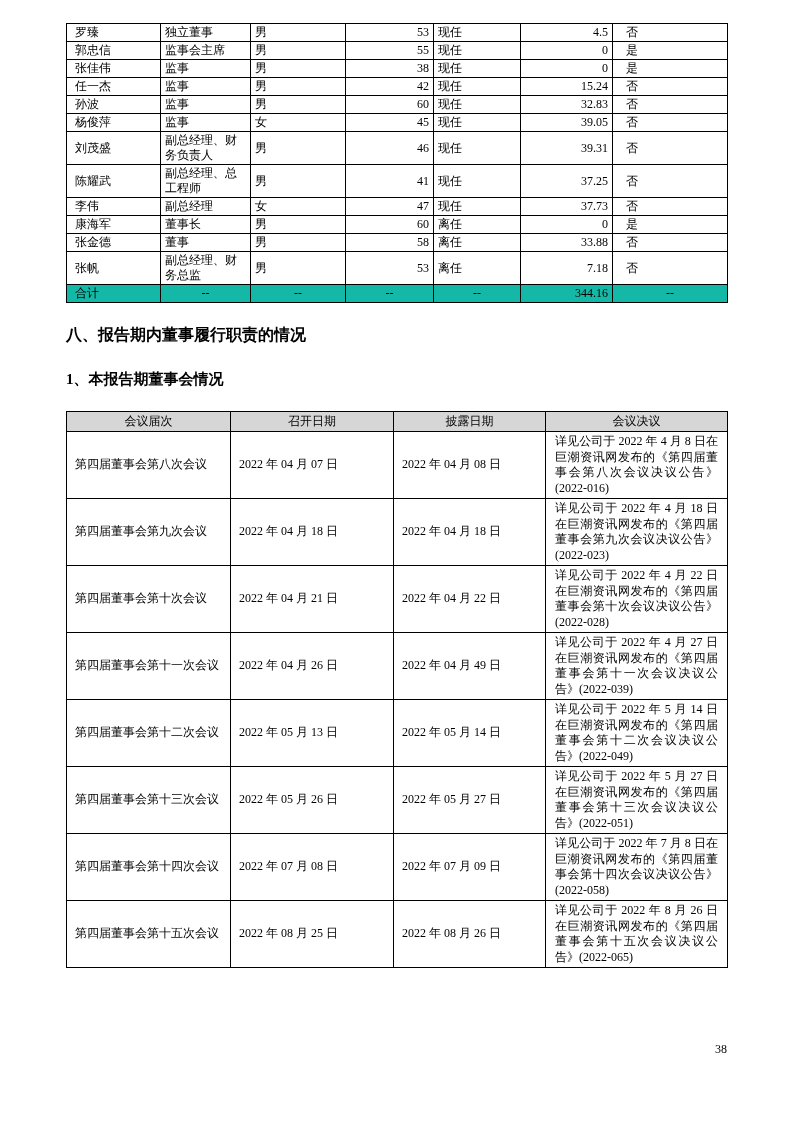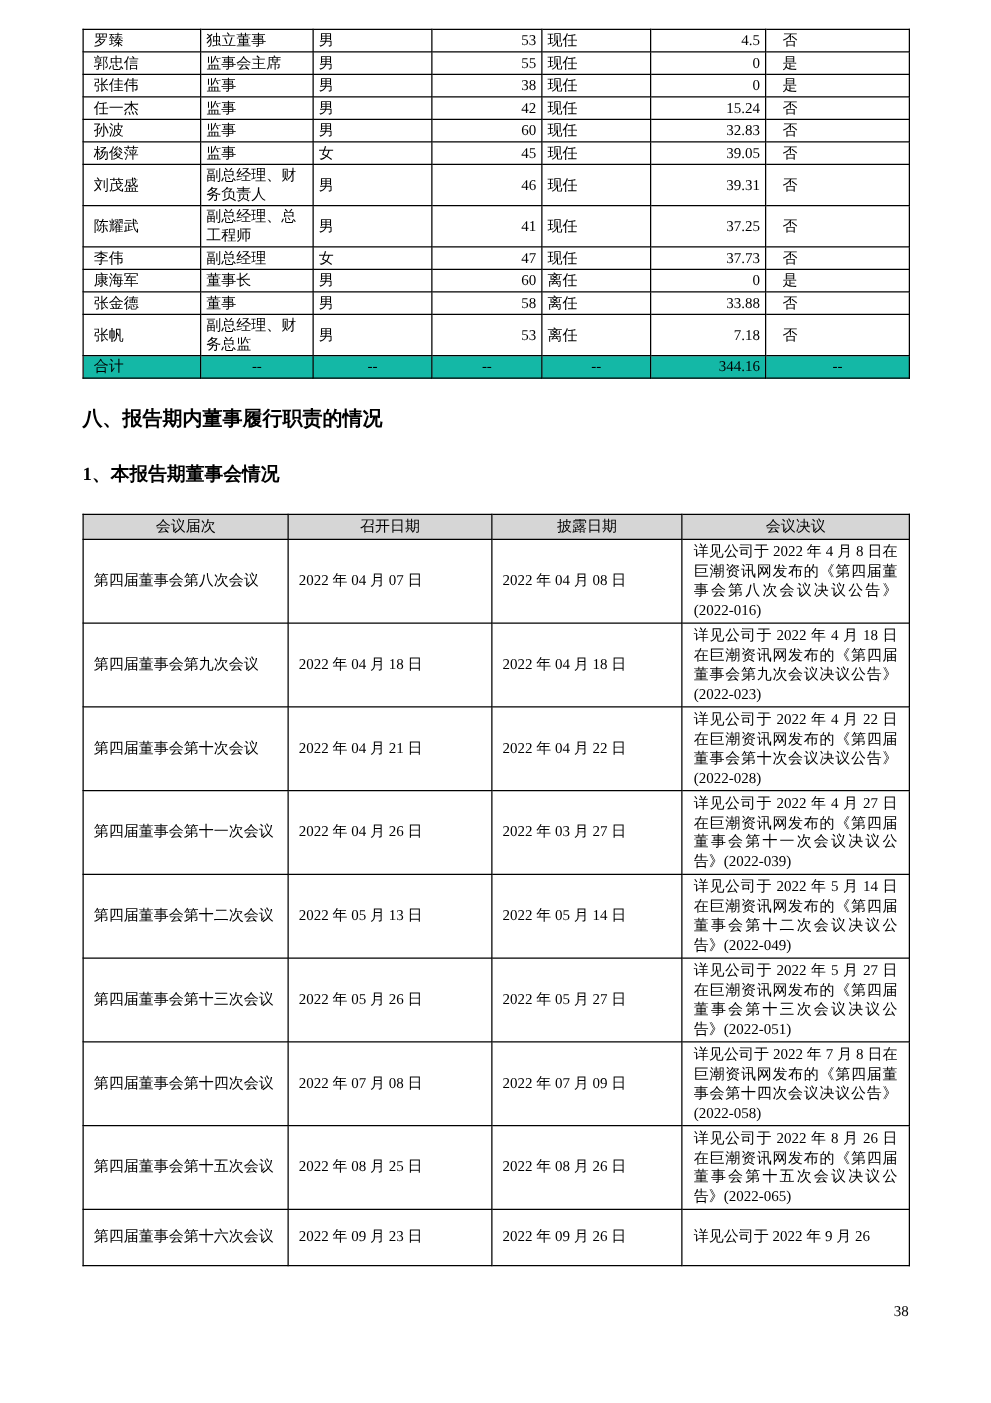--- a/index.html
+++ b/index.html
@@ -226,21 +226,21 @@
         </tr>
         <tr>
           <td class="tl">第四届董事会第十次会议</td>
           <td class="tl">2022 年 04 月 21 日</td>
           <td class="tl">2022 年 04 月 22 日</td>
           <td class="res">详见公司于 2022 年 4 月 22 日在巨潮资讯网发布的《第四届董事会第十次会议决议公告》(2022-028)</td>
         </tr>
         <tr>
           <td class="tl">第四届董事会第十一次会议</td>
           <td class="tl">2022 年 04 月 26 日</td>
-          <td class="tl">2022 年 03 月 27 日</td>
+          <td class="tl">2022 年 04 月 49 日</td>
           <td class="res">详见公司于 2022 年 4 月 27 日在巨潮资讯网发布的《第四届董事会第十一次会议决议公告》(2022-039)</td>
         </tr>
         <tr>
           <td class="tl">第四届董事会第十二次会议</td>
           <td class="tl">2022 年 05 月 13 日</td>
           <td class="tl">2022 年 05 月 14 日</td>
           <td class="res">详见公司于 2022 年 5 月 14 日在巨潮资讯网发布的《第四届董事会第十二次会议决议公告》(2022-049)</td>
         </tr>
         <tr>
           <td class="tl">第四届董事会第十三次会议</td>
@@ -253,24 +253,18 @@
           <td class="tl">2022 年 07 月 08 日</td>
           <td class="tl">2022 年 07 月 09 日</td>
           <td class="res">详见公司于 2022 年 7 月 8 日在巨潮资讯网发布的《第四届董事会第十四次会议决议公告》(2022-058)</td>
         </tr>
         <tr>
           <td class="tl">第四届董事会第十五次会议</td>
           <td class="tl">2022 年 08 月 25 日</td>
           <td class="tl">2022 年 08 月 26 日</td>
           <td class="res">详见公司于 2022 年 8 月 26 日在巨潮资讯网发布的《第四届董事会第十五次会议决议公告》(2022-065)</td>
         </tr>
-        <tr>
-          <td class="tl">第四届董事会第十六次会议</td>
-          <td class="tl">2022 年 09 月 23 日</td>
-          <td class="tl">2022 年 09 月 26 日</td>
-          <td class="res">详见公司于 2022 年 9 月 26</td>
-        </tr>
       </tbody>
   </table>
 
   <div class="page-num">38</div>
 
 </div>
 
 </body></html>

